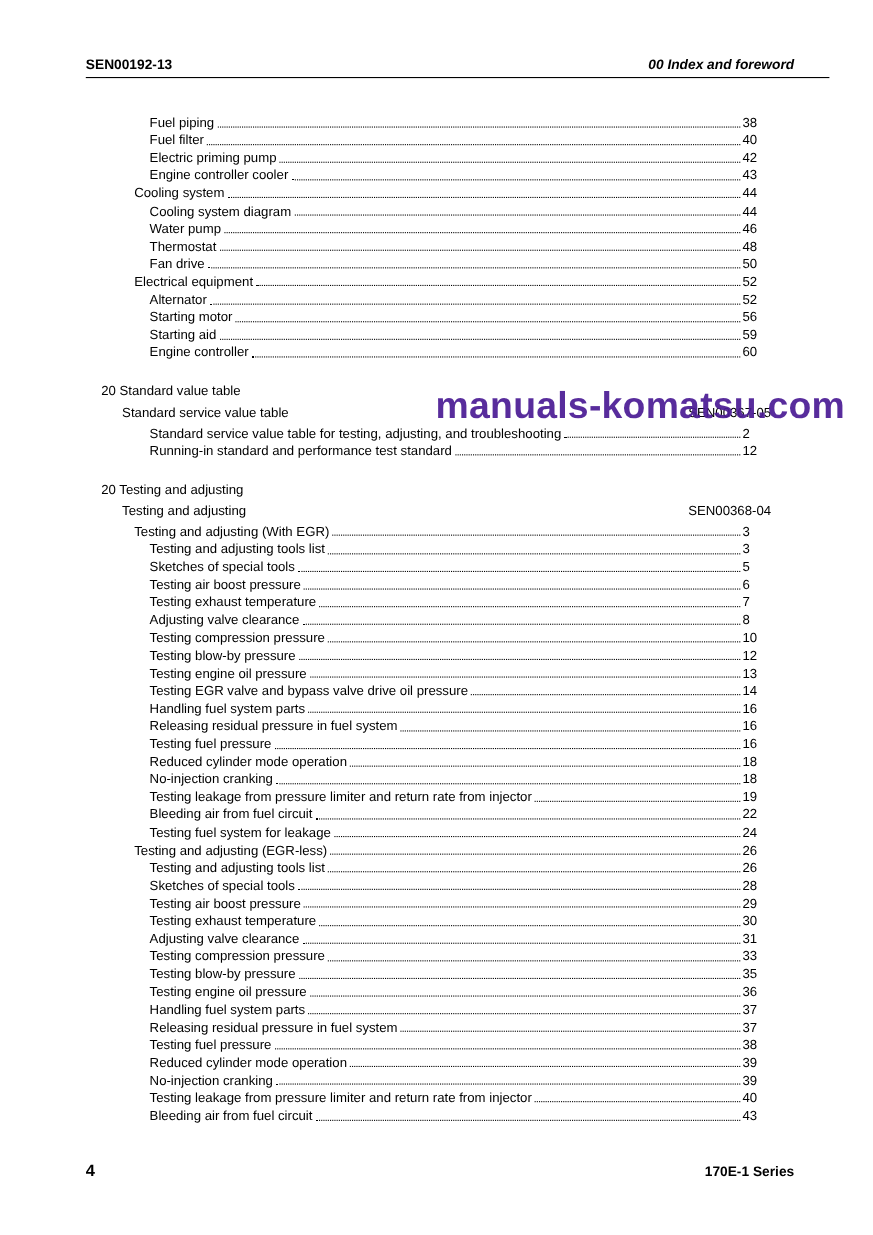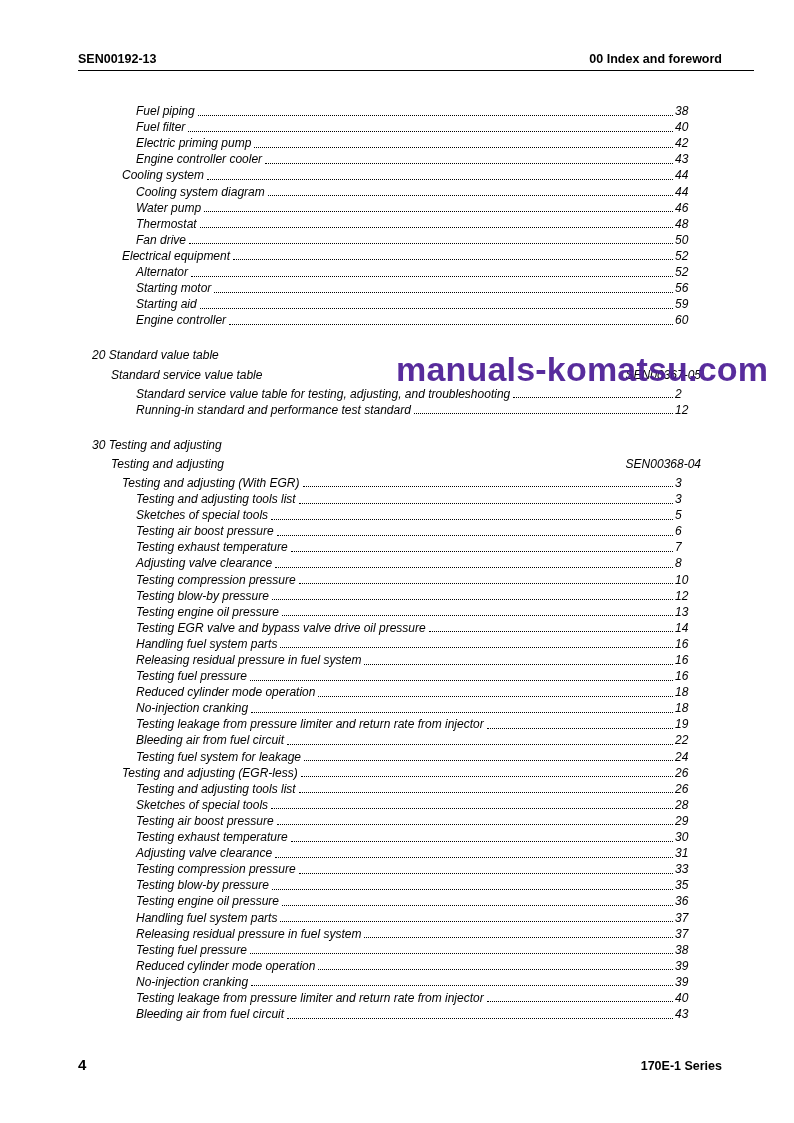--- a/index.html
+++ b/index.html
@@ -20,31 +20,30 @@
   
   .header {
     margin: 0 59px;
     padding-top: 52px;
     display: flex;
     justify-content: space-between;
     align-items: baseline;
     font-size: 12.5px;
     font-weight: bold;
   }
-  .header .header-right { padding-right: 32px; }
+  .header .header-right { padding-right: 32px; font-style: italic; }
   .header-rule {
     margin: 4px 59px 0 59px;
     border-bottom: 1.6px solid #000;
   }
   
   .toc {
     margin: 31px 59px 0 59px;
     padding-right: 53px;
     font-size: 12px;
-    font-style: italic;
   }
   .toc-block + .toc-block { margin-top: 19px; }
   .toc-row {
     display: flex;
     align-items: flex-end;
     height: 16.1px;
     line-height: 14px;
   }
   .toc-row.section { margin-bottom: 3px; }
   .toc-row.code    { margin-bottom: 3px; }
@@ -189,21 +188,21 @@
           <span class="toc-page">2</span>
         </div>
         <div class="toc-row lvl3 entry">
           <span class="toc-label">Running-in standard and performance test standard</span>
           <span class="toc-dots"></span>
           <span class="toc-page">12</span>
         </div>
       </div>
       <div class="toc-block">
         <div class="toc-row lvl0 section">
-          <span class="toc-label">30 Testing and adjusting</span>
+          <span class="toc-label">20 Testing and adjusting</span>
         </div>
         <div class="toc-row lvl1 code">
           <span class="toc-label">Testing and adjusting</span>
           <span class="toc-code">SEN00368-04</span>
         </div>
         <div class="toc-row lvl2 entry">
           <span class="toc-label">Testing and adjusting (With EGR)</span>
           <span class="toc-dots"></span>
           <span class="toc-page">3</span>
         </div>

